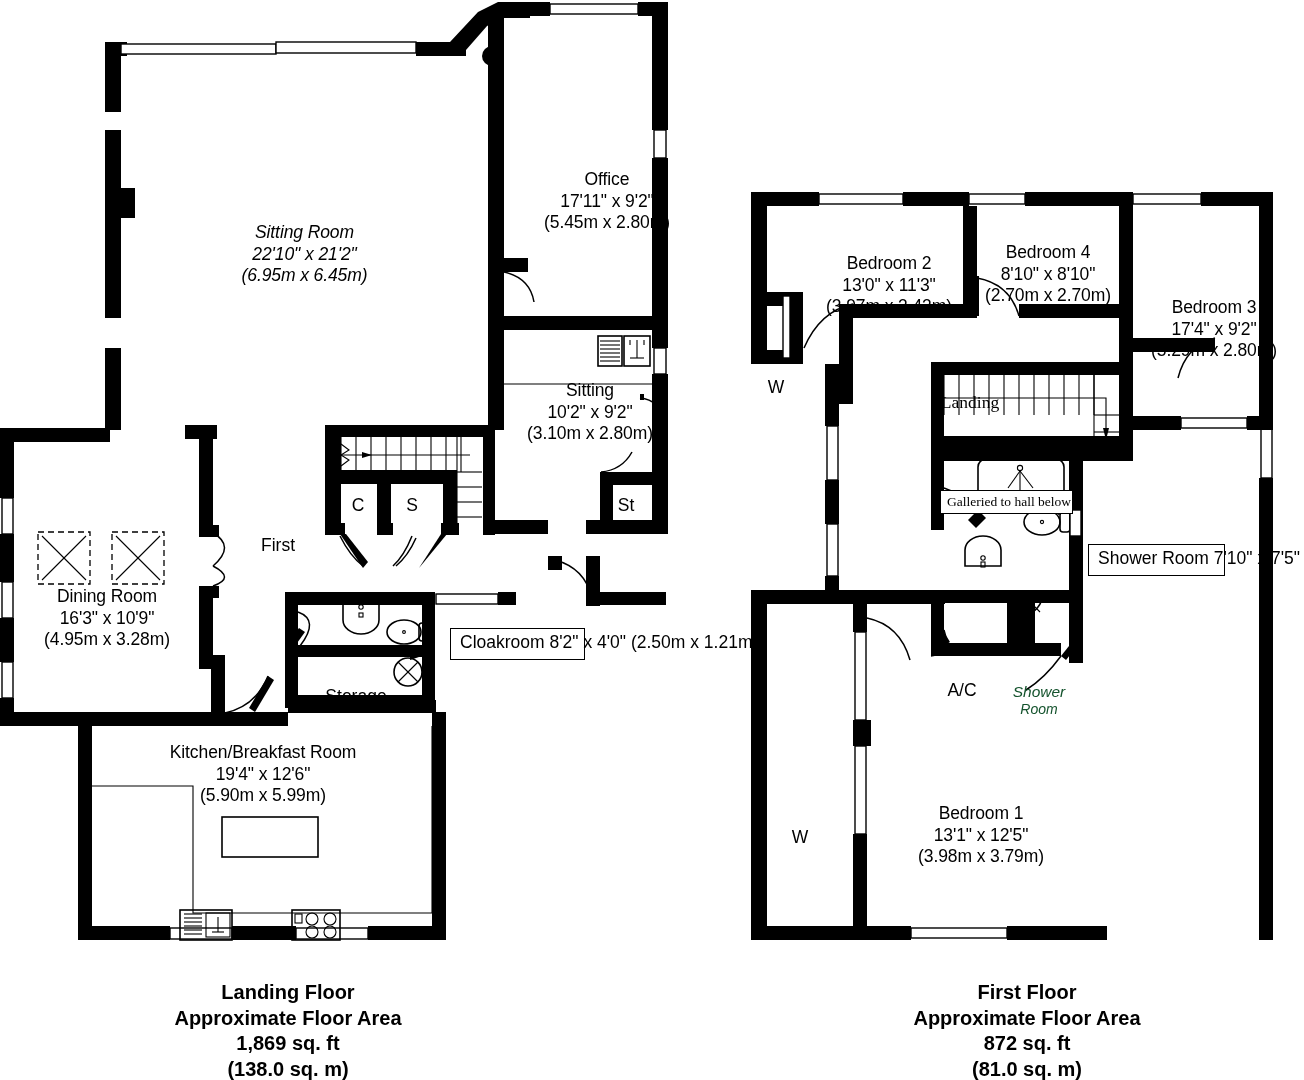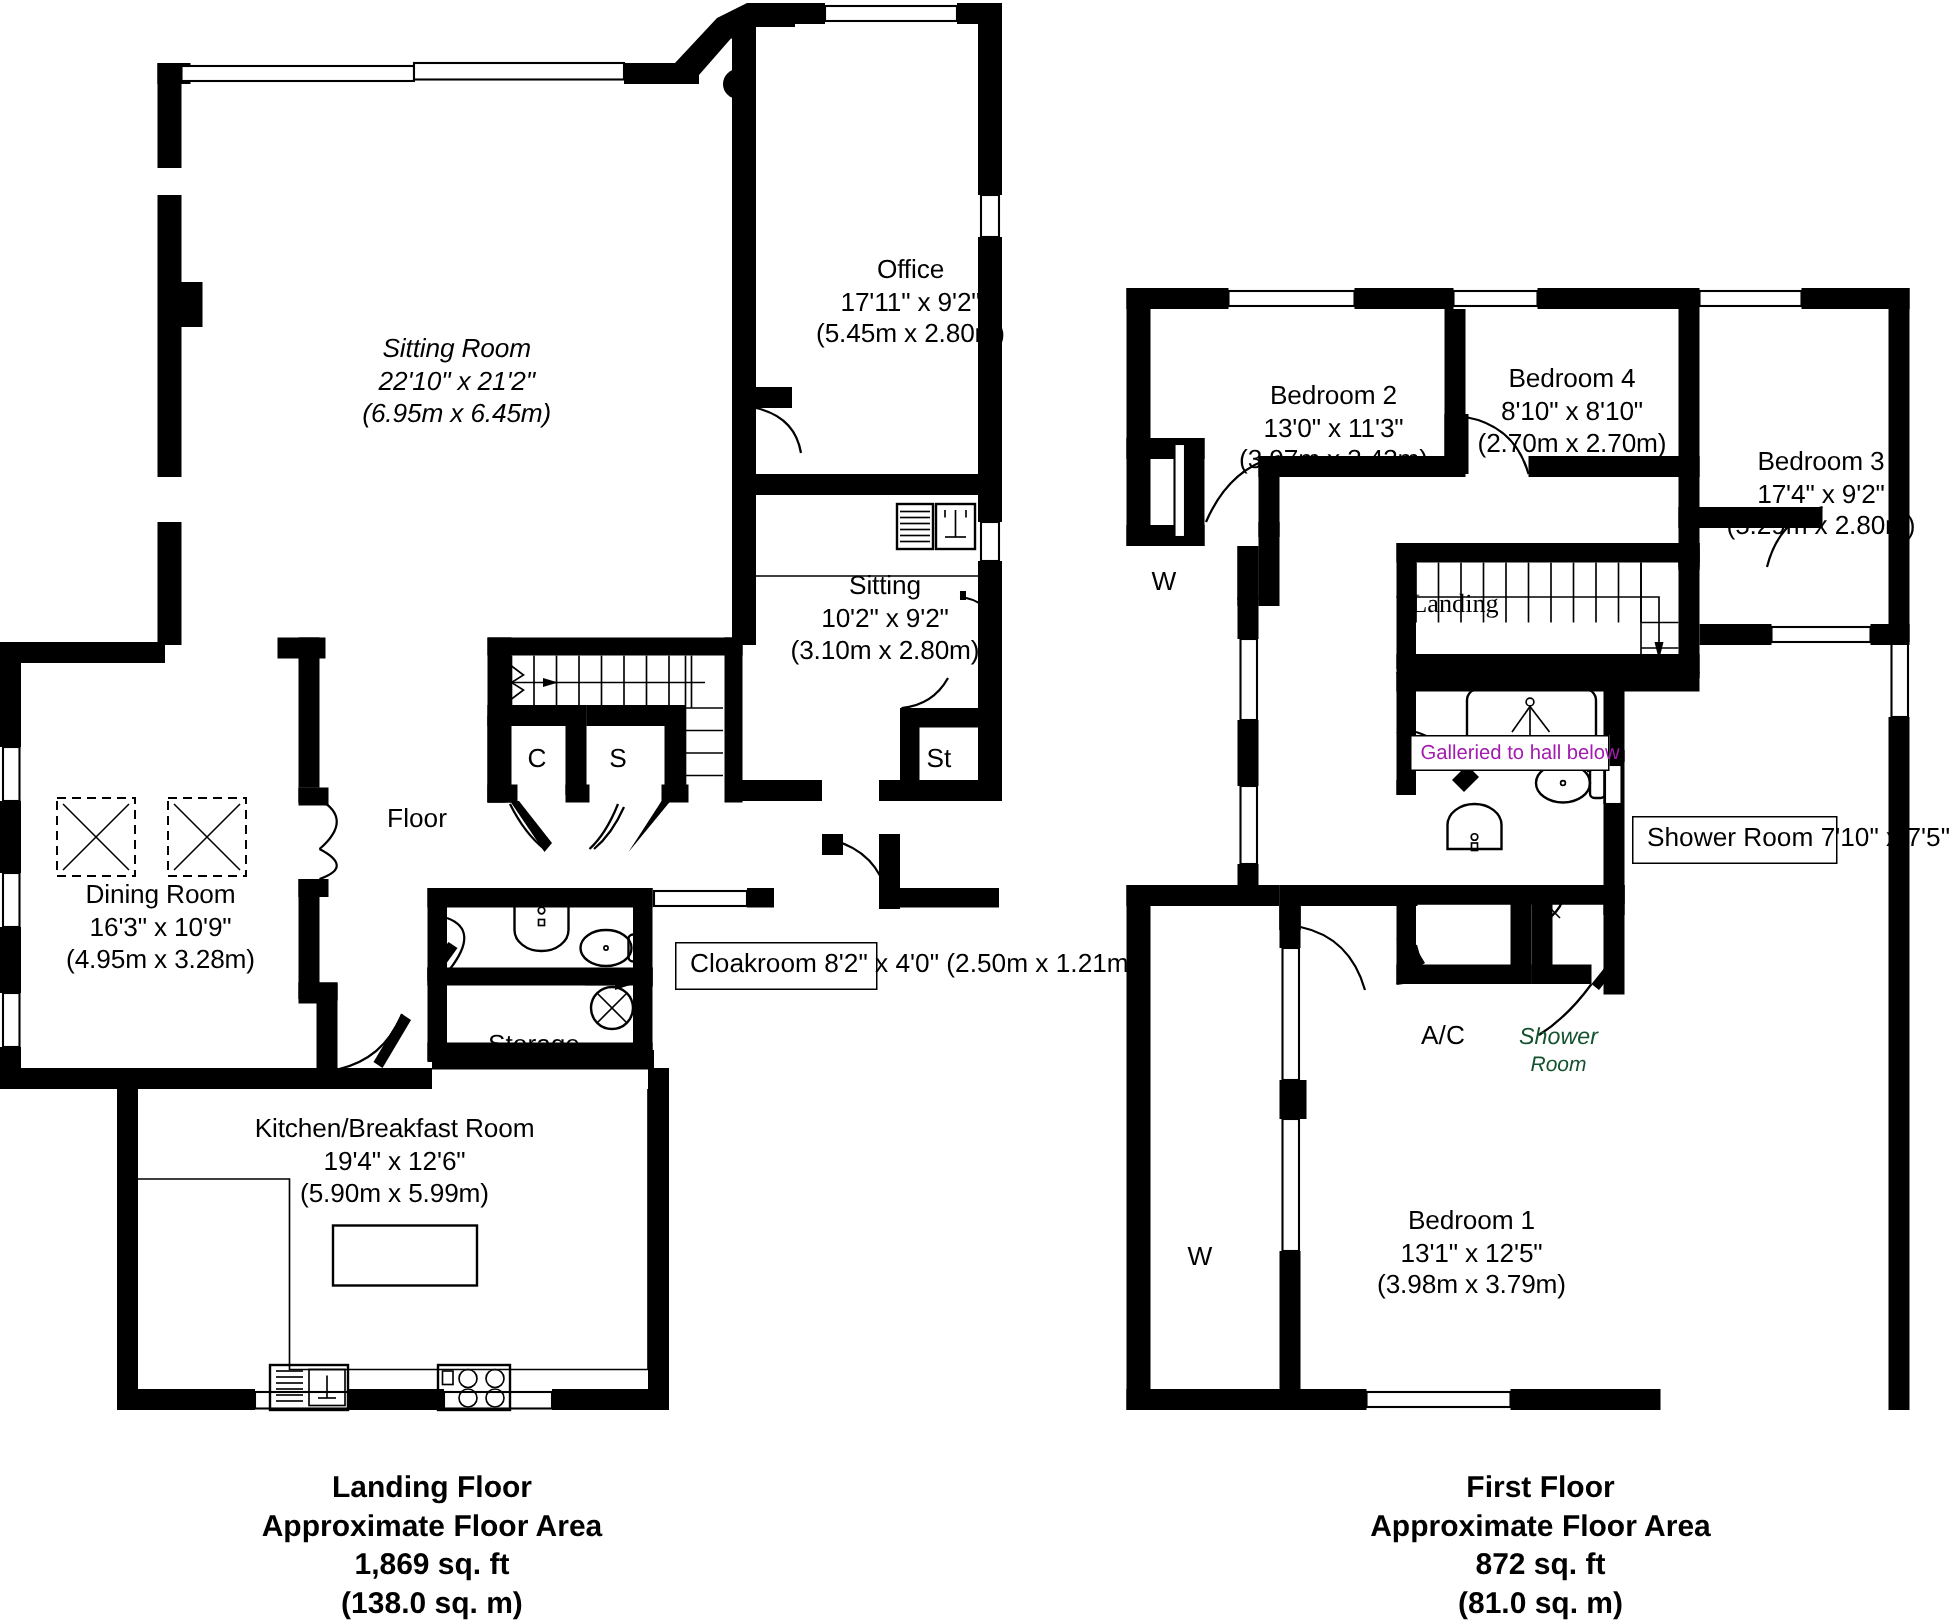--- a/index.html
+++ b/index.html
@@ -66,22 +66,23 @@
     white-space: nowrap;
   }
   .gallery-box {
     position: absolute;
     border: 1.4px solid #000000;
     background: #ffffff;
     text-align: right;
     font-size: 13.5px;
     line-height: 16px;
     padding: 3px 6px;
-    color: #a21caf;
+    color: #000000;
     white-space: nowrap;
+    font-family: Liberation Serif, serif;
   }
   .caption {
     position: absolute;
     text-align: center;
     font-weight: bold;
     font-size: 20px;
     line-height: 25.5px;
     color: #000000;
     white-space: nowrap;
   }
@@ -345,21 +346,21 @@
     <span class="d1">19'4" x 12'6"</span>
     <span class="d2">(5.90m x 5.99m)</span>
   </div>
 
   <div class="boxed" style="left:450px; top:628px; width:135px;">
     <span class="nm">Cloakroom</span>
     <span class="d1">8'2" x 4'0"</span>
     <span class="d2">(2.50m x 1.21m)</span>
   </div>
 
-  <div class="small-lbl" style="left:235px; top:535px; width:86px;">Floor</div>
+  <div class="small-lbl" style="left:235px; top:535px; width:86px;">First</div>
   <div class="small-lbl" style="left:300px; top:686px; width:112px;">Storage</div>
   <div class="small-lbl" style="left:338px; top:495px; width:40px;">C</div>
   <div class="small-lbl" style="left:392px; top:495px; width:40px;">S</div>
   <div class="small-lbl" style="left:604px; top:495px; width:44px;">St</div>
 
   <div class="caption" style="left:88px; top:980px; width:400px;">
     <span>Landing Floor</span>
     <span>Approximate Floor Area</span>
     <span>1,869 sq. ft</span>
     <span>(138.0 sq. m)</span>

